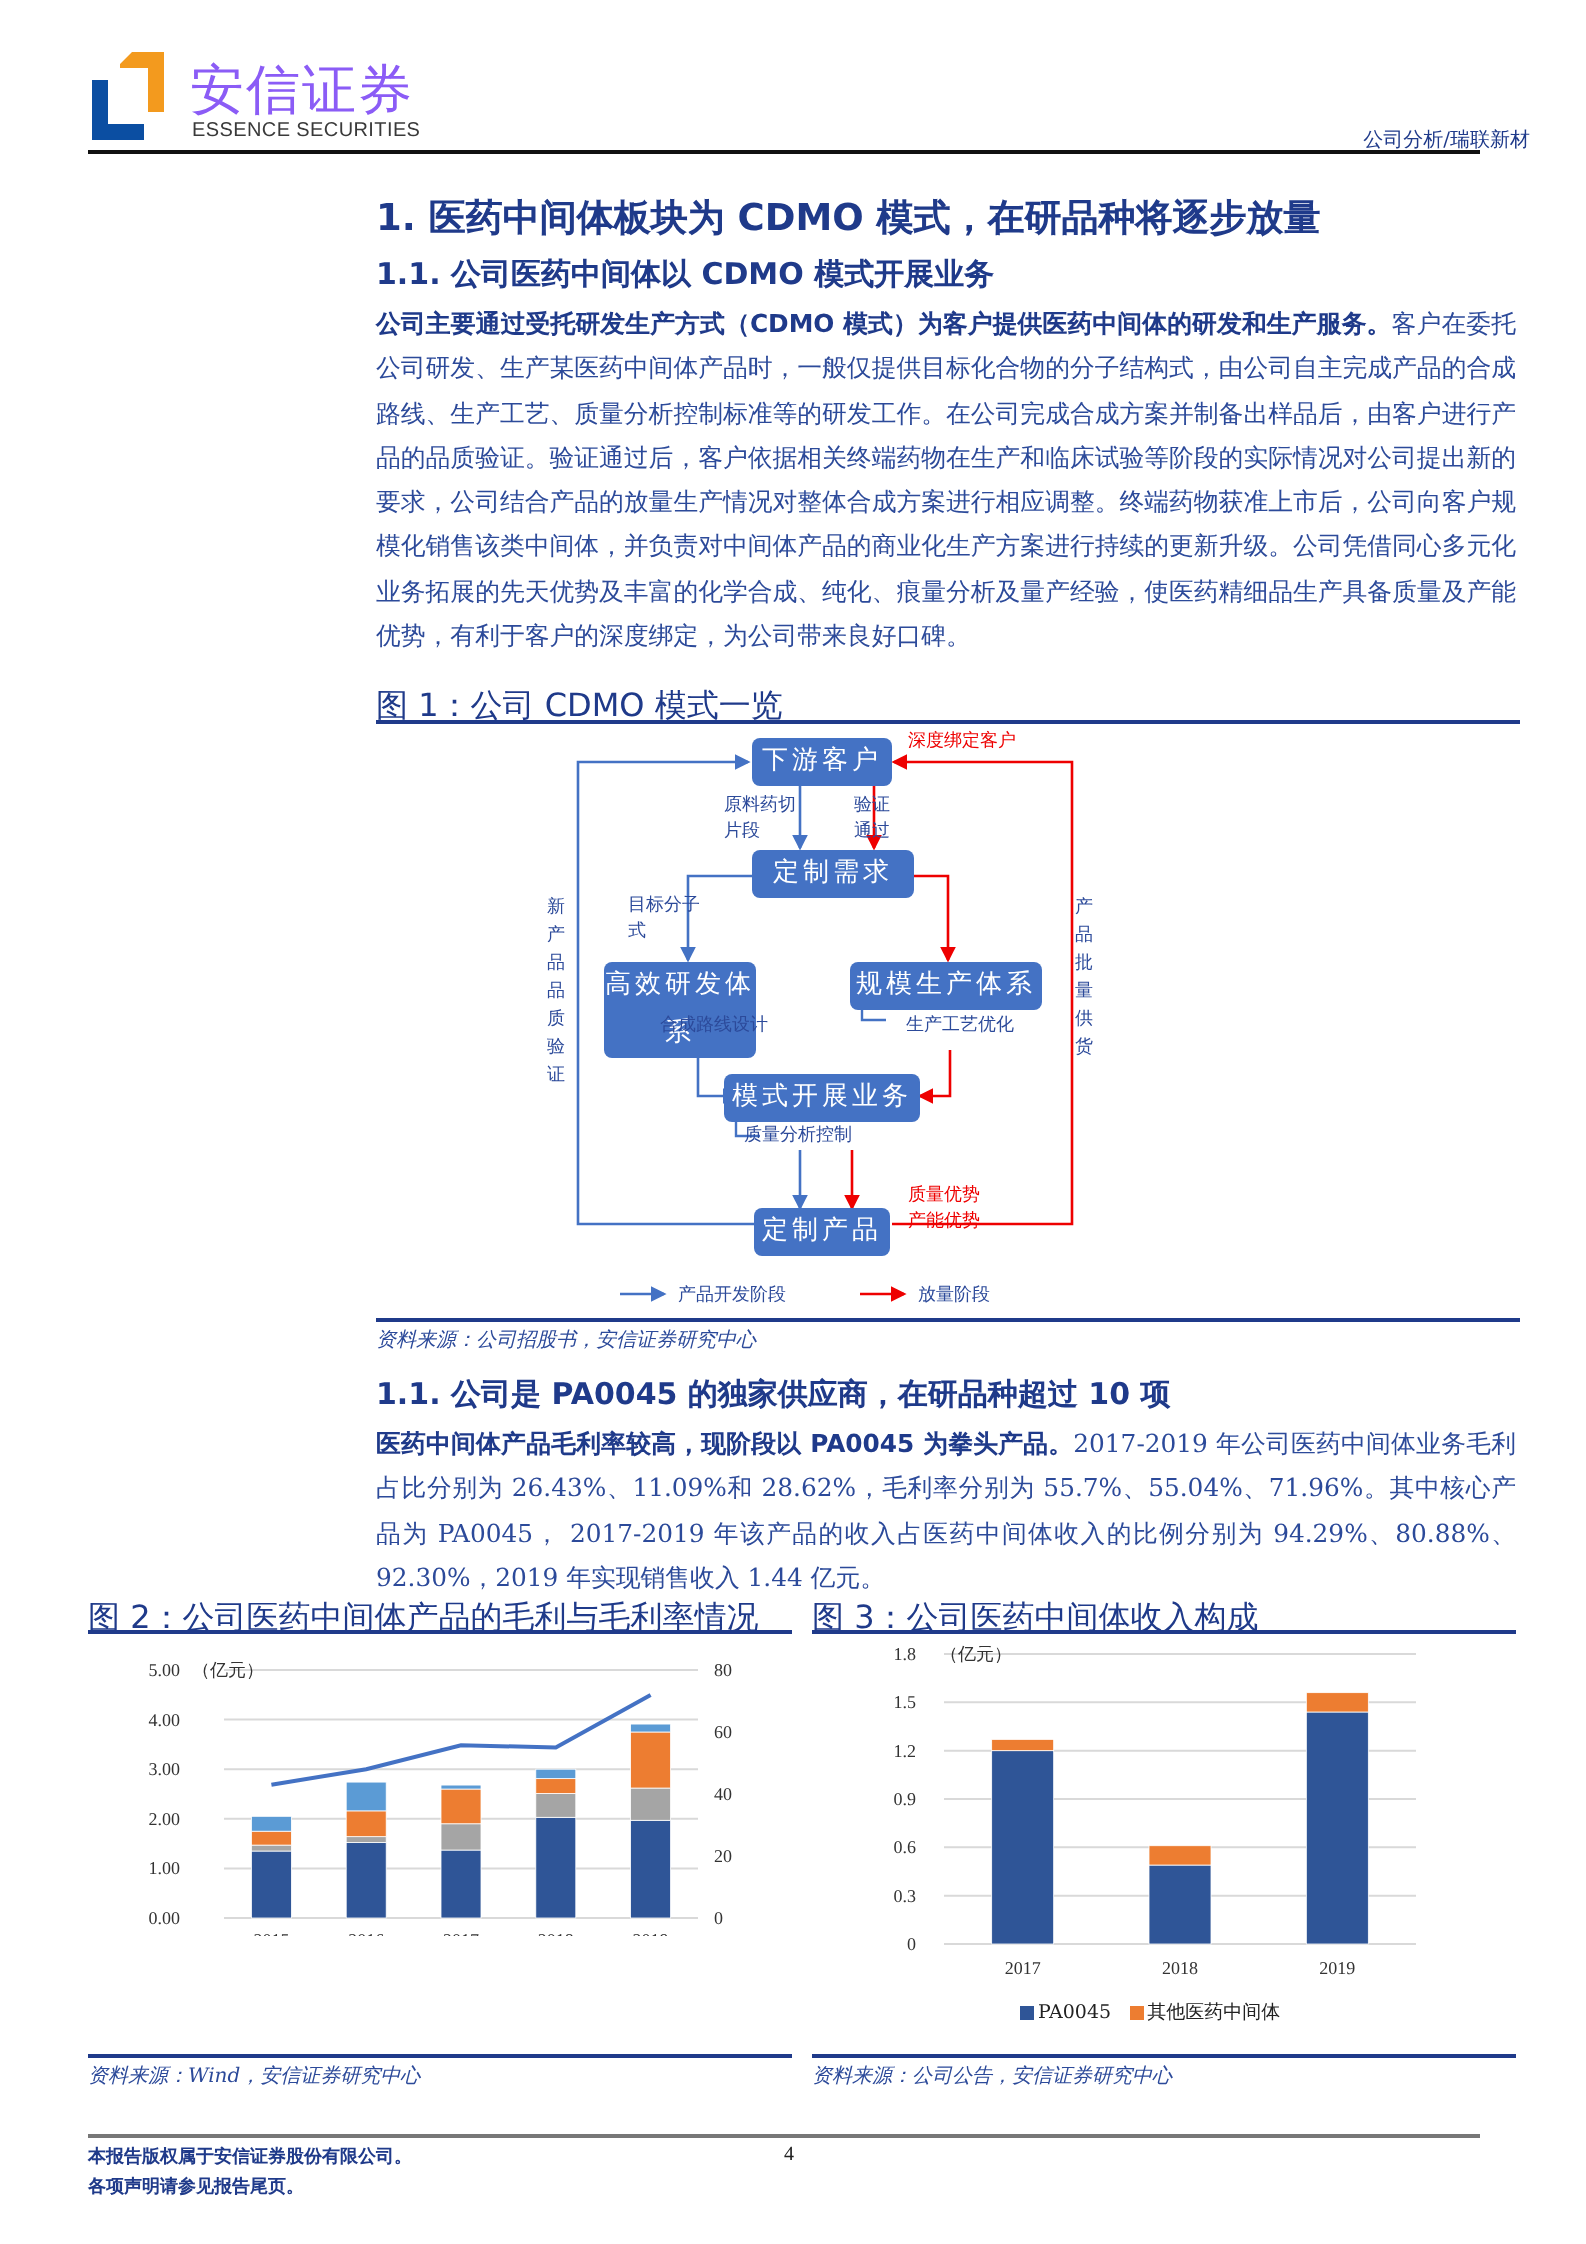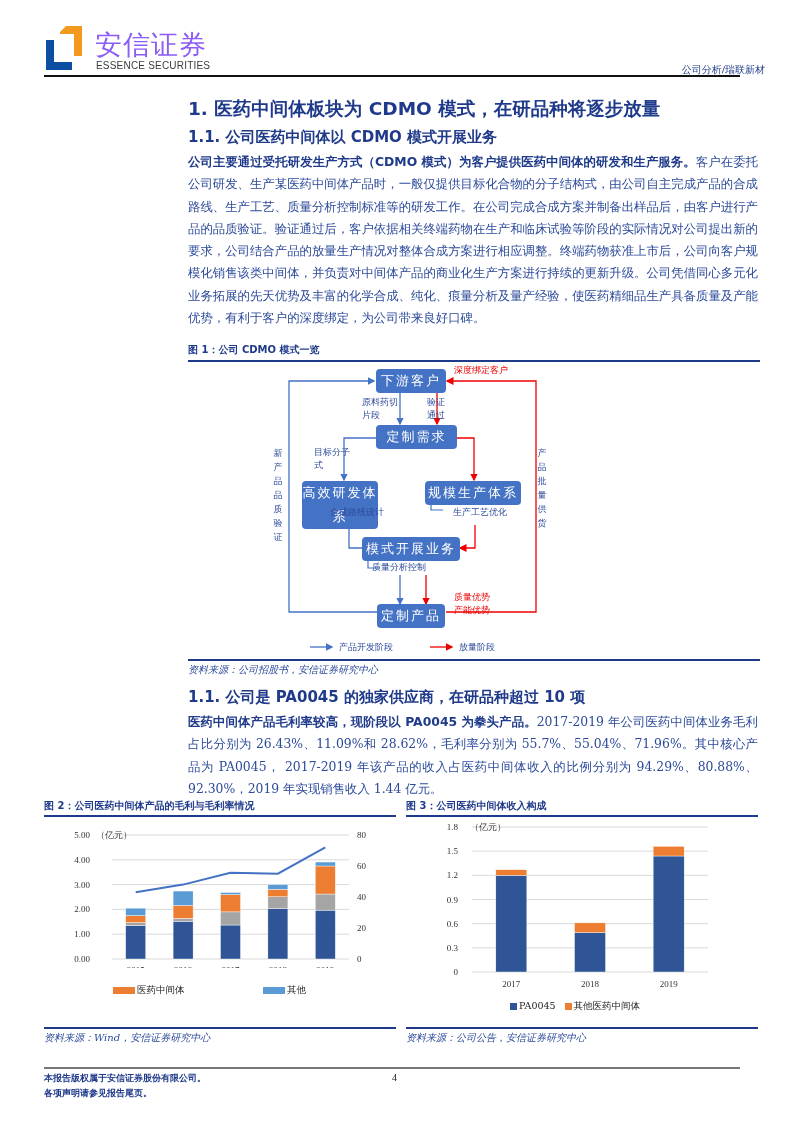--- a/index.html
+++ b/index.html
@@ -10,21 +10,21 @@
   .logo-mark { left:46px; top:26px; width:36px; height:44px; }
   .logo-cn { left:95px; top:27px; font-size:27px; color:#8b5cf6; letter-spacing:1px; font-family:"DejaVu Sans", sans-serif; }
   .logo-en { left:96px; top:60px; font-size:10px; color:#3a3a3a; letter-spacing:0.2px; font-family:"Liberation Sans", sans-serif; }
   .header-right { right:28px; top:63px; font-size:10px; color:#1f3a8a; font-family:"DejaVu Serif", serif; }
   .header-rule { left:44px; top:75px; width:696px; height:1.5px; background:#111; }
   
   .h1 { left:188px; top:96px; font-size:18.5px; font-weight:bold; color:#1f3a8a; }
   .h2 { left:188px; top:128px; font-size:15px; font-weight:bold; color:#1f3a8a; }
   .para { left:188px; width:570px; font-size:12.4px; line-height:22.3px; color:#2c4a9a; font-family:"DejaVu Serif", serif; text-align:justify; }
   .para b { color:#1f3a8a; font-family:"DejaVu Sans", sans-serif; }
-  .fig-title { font-size:10px; font-weight:bold; color:#1f3a8a; }
+  .fig-title { font-size:16px; font-weight:normal; color:#1f3a8a; }
   .fig-rule { height:1.5px; background:#1f3a8a; }
   .source { font-size:10px; font-style:italic; color:#2c4a9a; font-family:"DejaVu Serif", serif; }
   
   .dbox { position:absolute; background:#4472c4; color:#fff; border-radius:4px; text-align:center;
           font-family:"DejaVu Serif", serif; font-size:13px; letter-spacing:2px; line-height:24px; }
   .dlabel { position:absolute; font-family:Liberation Sans, sans-serif; font-size:9px; color:#2c4a9a; line-height:13px; }
   .dlabel.red { color:#e00; }
   .vert { width:10px; text-align:center; word-break:break-all; line-height:14px; }
   
   .axis-text { font-family:"Liberation Serif", serif; font-size:9px; fill:#333; }
@@ -161,24 +161,20 @@
       <text x="313" y="51" class="axis-text">60</text>
       <text x="313" y="20" class="axis-text">80</text>
       <text x="91.7" y="155" text-anchor="middle" class="axis-text">2015</text>
       <text x="139.1" y="155" text-anchor="middle" class="axis-text">2016</text>
       <text x="186.5" y="155" text-anchor="middle" class="axis-text">2017</text>
       <text x="233.9" y="155" text-anchor="middle" class="axis-text">2018</text>
       <text x="281.29999999999995" y="155" text-anchor="middle" class="axis-text">2019</text>
     </g>
 </svg>
 <div class="abs legend" style="left:113px; top:982px; width:270px; line-height:15px;">
-  <div style="display:flex;">
-      <span style="width:150px"><span class="sw" style="background:#ed7d31"></span><span>医药中间体</span></span>
-      <span><span class="sw" style="background:#5b9bd5"></span><span>其他</span></span>
-    </div>
 </div>
 <div class="abs fig-rule" style="left:44px; top:1027px; width:352px;"></div>
 <div class="abs source" style="left:44px; top:1031px;">资料来源：Wind，安信证券研究中心</div>
 
 <div class="abs fig-title" style="left:406px; top:799px;">图 3：公司医药中间体收入构成</div>
 <div class="abs fig-rule" style="left:406px; top:815px; width:352px;"></div>
 <svg class="abs" style="left:406px; top:818px;" width="352" height="175">
   <g id="f3-grid">
       <line x1="66" x2="302" y1="154" y2="154" stroke="#d9d9d9" stroke-width="1"></line>
       <line x1="66" x2="302" y1="129.83333333333334" y2="129.83333333333334" stroke="#d9d9d9" stroke-width="1"></line>

